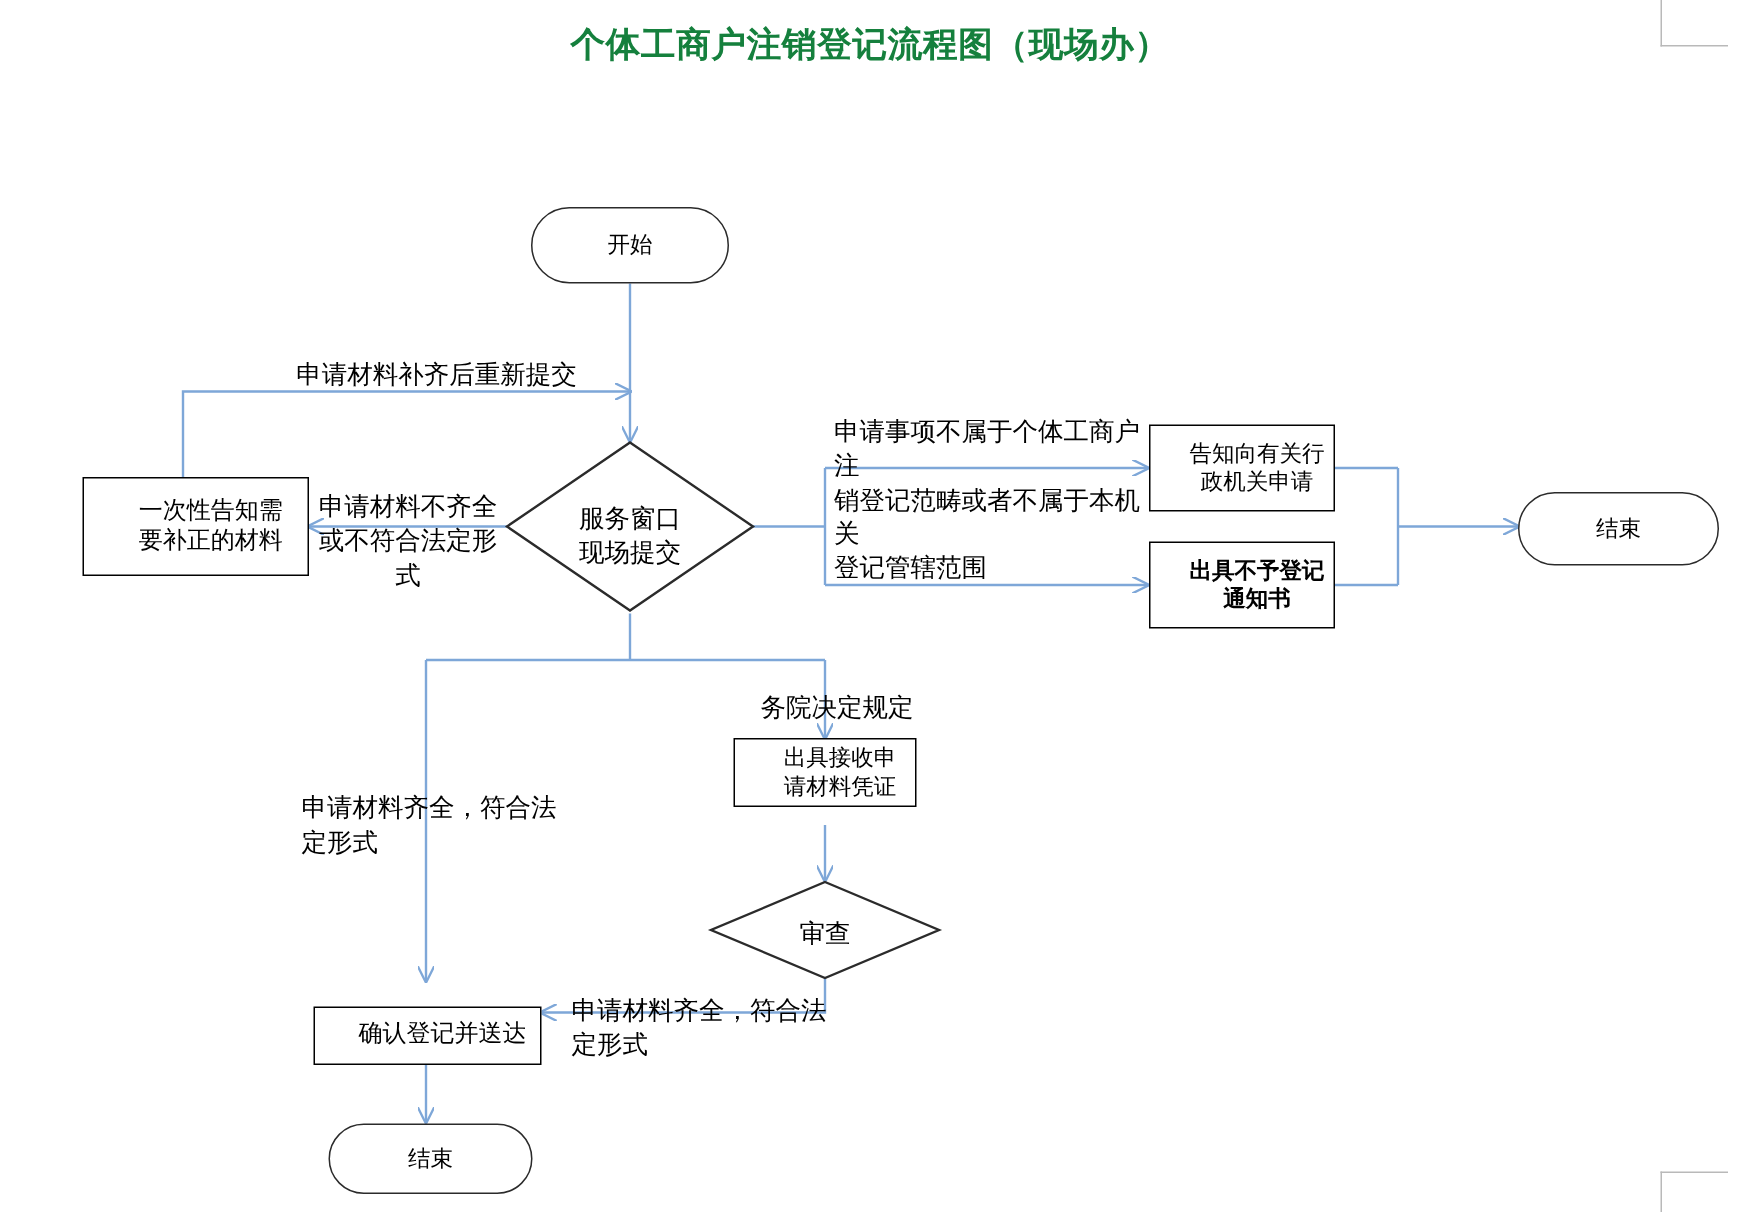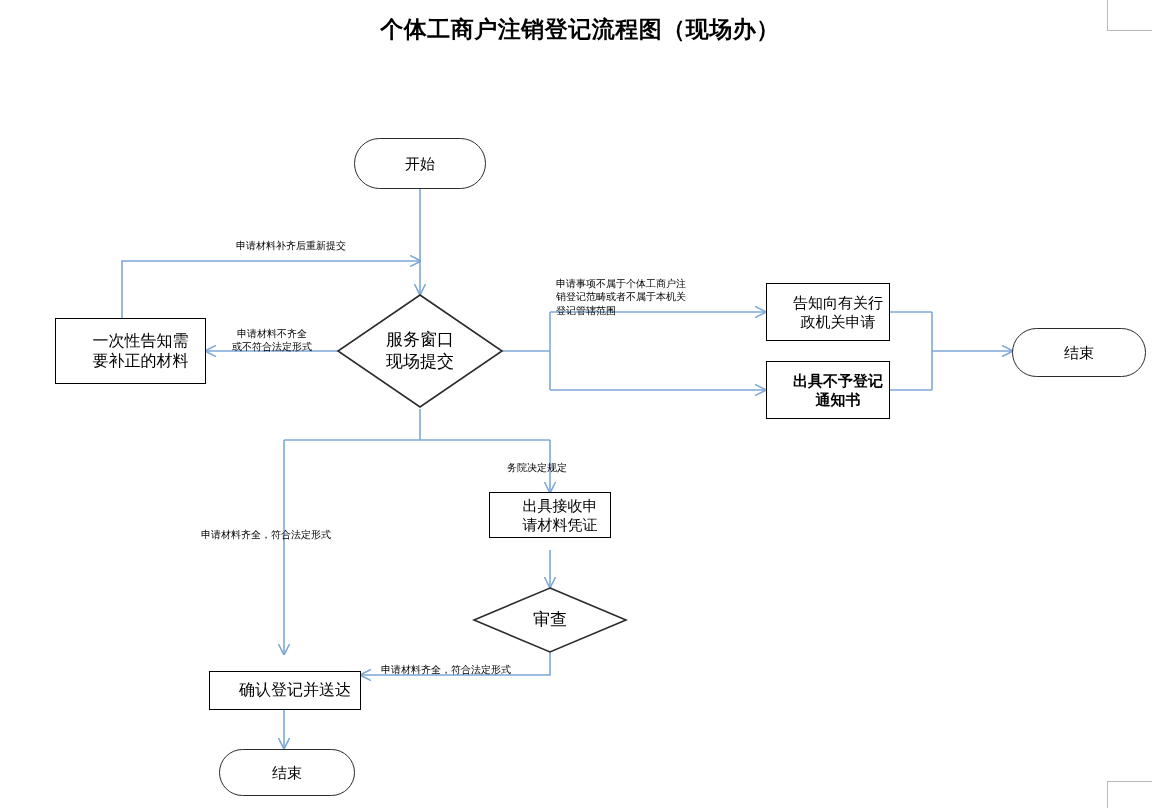--- a/index.html
+++ b/index.html
@@ -17,21 +17,21 @@
   }
   #title {
     position: absolute;
     left: 0;
     top: 14px;
     width: 1160px;
     text-align: center;
     font-family: "Liberation Serif", "DejaVu Serif", serif;
     font-weight: bold;
     font-size: 23px;
-    color: #000000;
+    color: #15803d;
     letter-spacing: 0.5px;
   }
   svg#wires {
     position: absolute;
     left: 0; top: 0;
     width: 1160px;
     height: 808px;
     pointer-events: none;
   }
   .node {
@@ -54,34 +54,34 @@
   .process {
     border: 1.6px solid #000000;
     background: #ffffff;
     font-size: 16px;
     padding-left: 20px;
   }
   .process.small { font-size: 15px; }
   .decision-label {
     position: absolute;
     display: flex;
-    align-items: center;
+    align-items: flex-end;
     justify-content: center;
     text-align: center;
     color: #000000;
     font-family: "Liberation Sans", "DejaVu Sans", sans-serif;
     font-size: 17px;
     line-height: 1.32;
     pointer-events: none;
   }
   .edge-label {
     position: absolute;
     color: #000000;
     font-family: "Liberation Sans", "DejaVu Sans", sans-serif;
-    font-size: 10px;
+    font-size: 17px;
     line-height: 1.34;
     white-space: pre-line;
     background: transparent;
   }
   .edge-label.c { text-align: center; }
   .edge-label.l { text-align: left; }
   .cropmark {
     position: absolute;
     border-color: #b9b9b9;
     border-style: solid;

